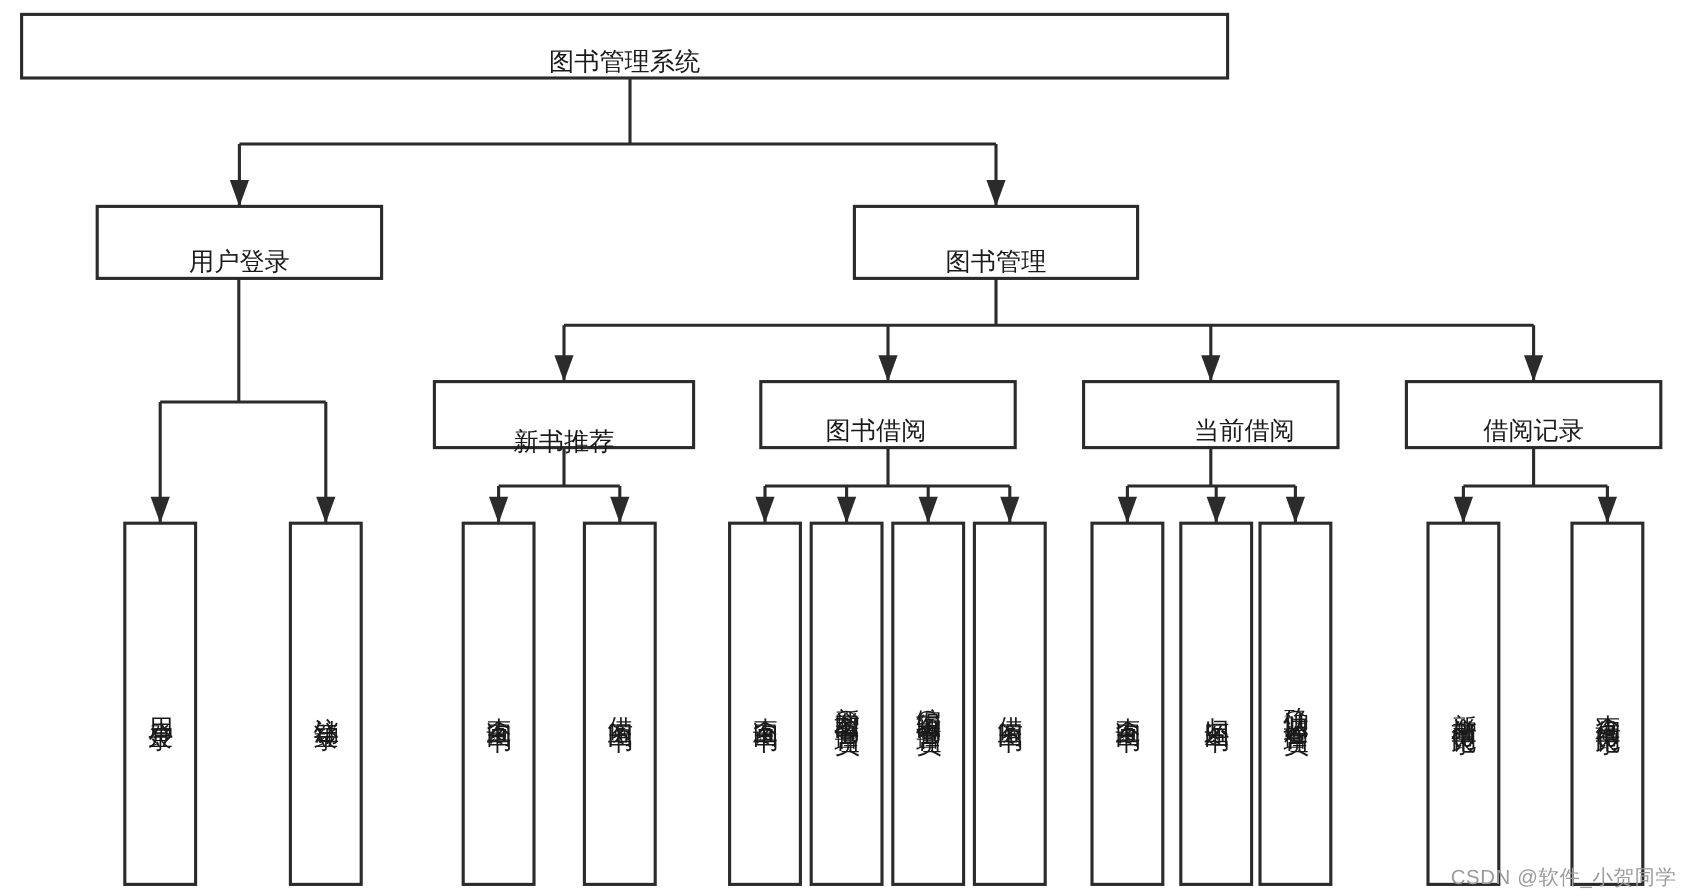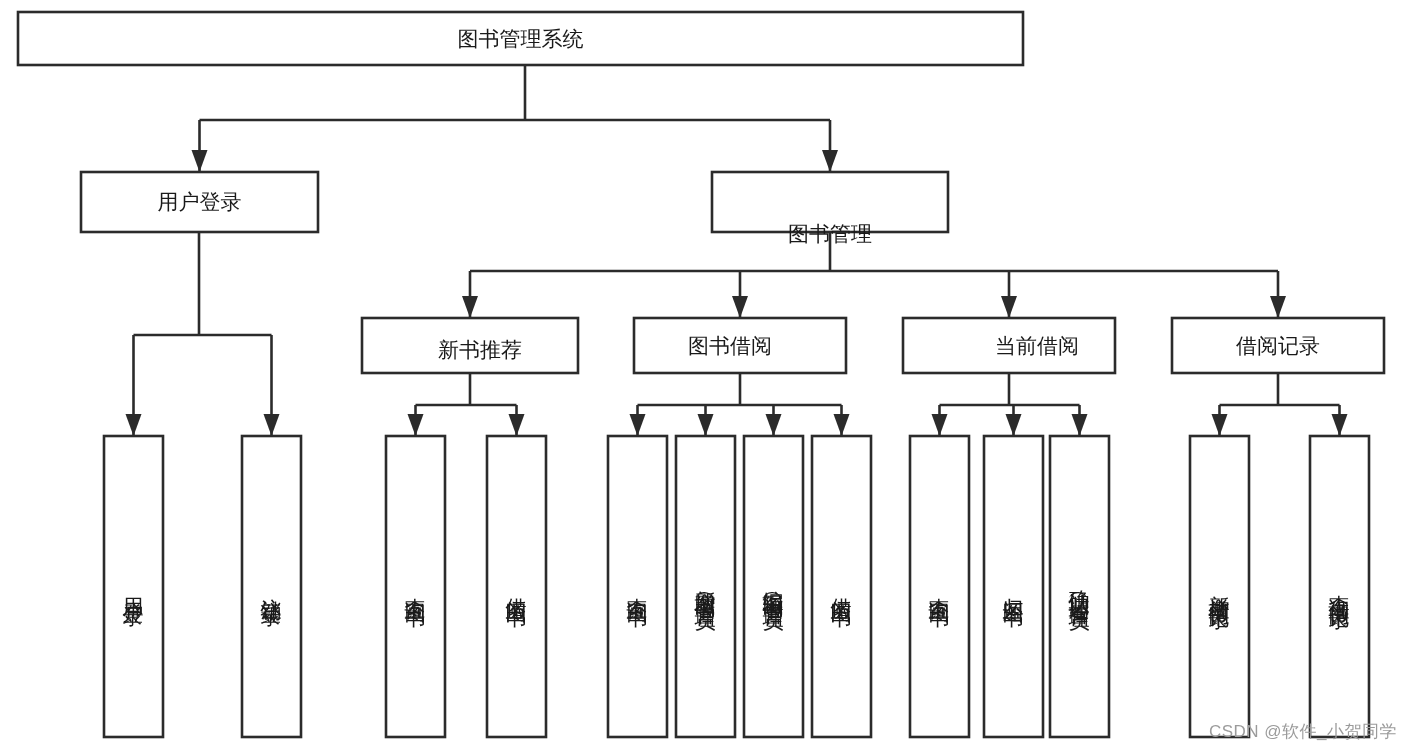--- a/index.html
+++ b/index.html
@@ -54,21 +54,21 @@
     font-family: "Liberation Sans", "DejaVu Sans", sans-serif;
     font-size: 21px;
     line-height: 1.0;
     letter-spacing: 3px;
     color: #1a1a1a;
     white-space: nowrap;
   }
   .hlabel-wrap {
     position: absolute;
     display: flex;
-    align-items: center;
+    align-items: flex-end;
     justify-content: center;
     pointer-events: none;
   }
   .hlabel-text {
     font-family: "Liberation Sans", "DejaVu Sans", sans-serif;
     font-size: 21px;
     color: #1a1a1a;
     white-space: nowrap;
   }
   #watermark {
@@ -181,24 +181,24 @@
       </g>
   </svg>
 
   <div id="label-layer">
       <div class="hlabel-wrap" style="left: 18px; top: 12px; width: 1005px; height: 53px;">
         <span class="hlabel-text">图书管理系统</span>
       </div>
       <div class="hlabel-wrap" style="left: 81px; top: 172px; width: 237px; height: 60px;">
         <span class="hlabel-text">用户登录</span>
       </div>
-      <div class="hlabel-wrap" style="left: 712px; top: 172px; width: 236px; height: 60px; margin-top: 32px;">
+      <div class="hlabel-wrap" style="left: 712px; top: 172px; width: 236px; height: 60px;">
         <span class="hlabel-text">图书管理</span>
       </div>
-      <div class="hlabel-wrap" style="left: 362px; top: 318px; width: 216px; height: 64px; padding-left: 10px;">
+      <div class="hlabel-wrap" style="left: 362px; top: 318px; width: 216px; height: 64px;">
         <span class="hlabel-text">新书推荐</span>
       </div>
       <div class="hlabel-wrap" style="left: 634px; top: 318px; width: 192px; height: 55px;">
         <span class="hlabel-text">图书借阅</span>
       </div>
       <div class="hlabel-wrap" style="left: 903px; top: 318px; width: 212px; height: 55px; padding-left: 28px;">
         <span class="hlabel-text">当前借阅</span>
       </div>
       <div class="hlabel-wrap" style="left: 1172px; top: 318px; width: 212px; height: 55px;">
         <span class="hlabel-text">借阅记录</span>

